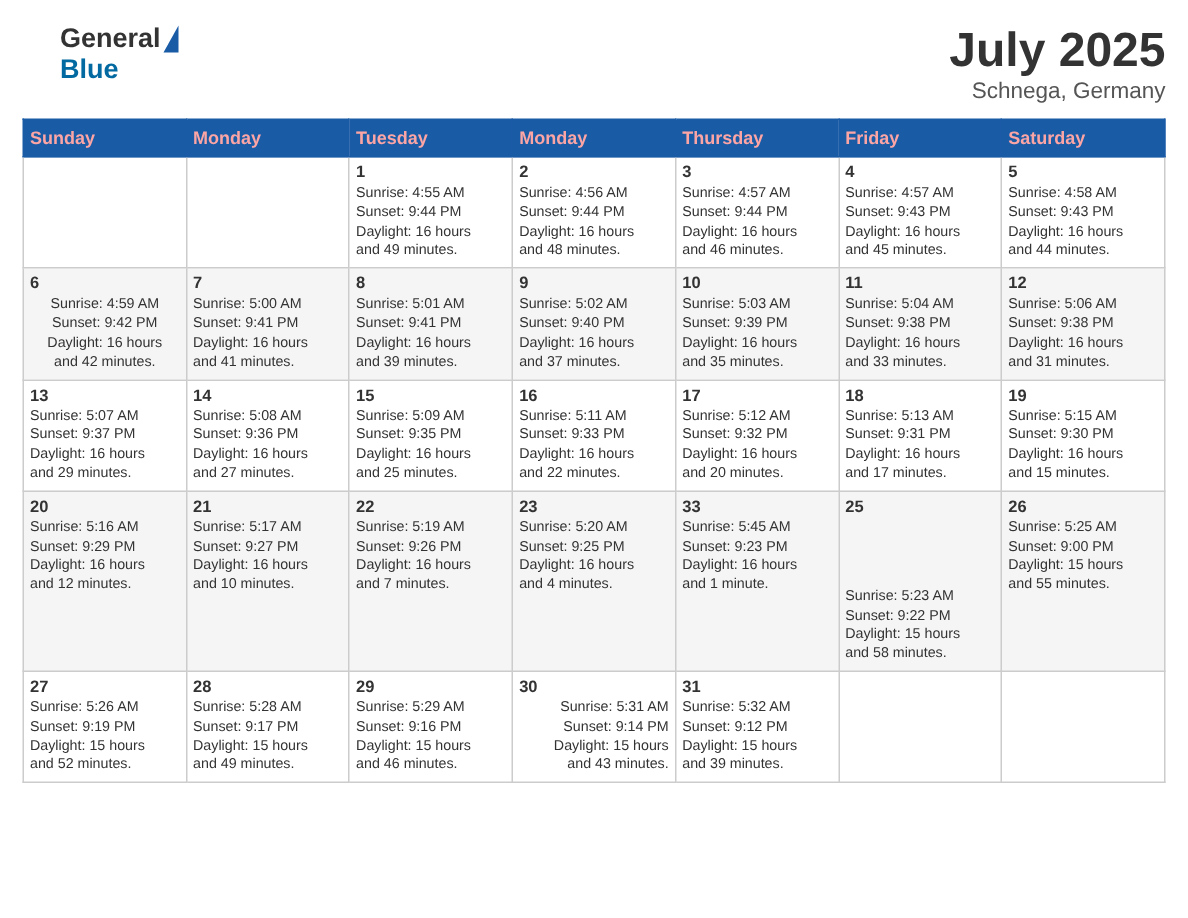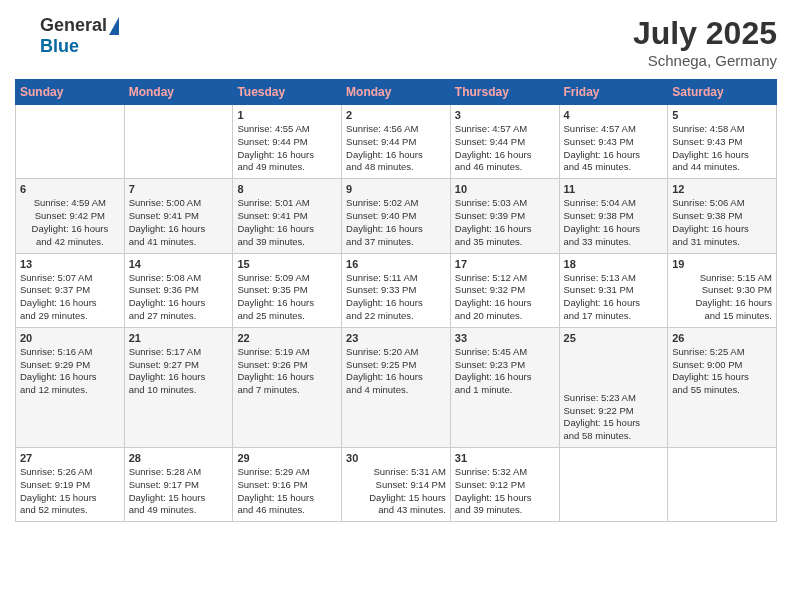--- a/index.html
+++ b/index.html
@@ -254,21 +254,21 @@
         </td>
         <td>
           <div class="day-num">18</div>
           <div class="day-info" style="white-space: pre-line;">Sunrise: 5:13 AM
 Sunset: 9:31 PM
 Daylight: 16 hours
 and 17 minutes.</div>
         </td>
         <td>
           <div class="day-num">19</div>
-          <div class="day-info" style="white-space: pre-line; text-align: right;">Sunrise: 5:15 AM
+          <div class="day-info" style="white-space: pre-line;">Sunrise: 5:15 AM
 Sunset: 9:30 PM
 Daylight: 16 hours
 and 15 minutes.</div>
         </td>
       </tr>
       <tr>
         <td>
           <div class="day-num">20</div>
           <div class="day-info" style="white-space: pre-line;">Sunrise: 5:16 AM
 Sunset: 9:29 PM

